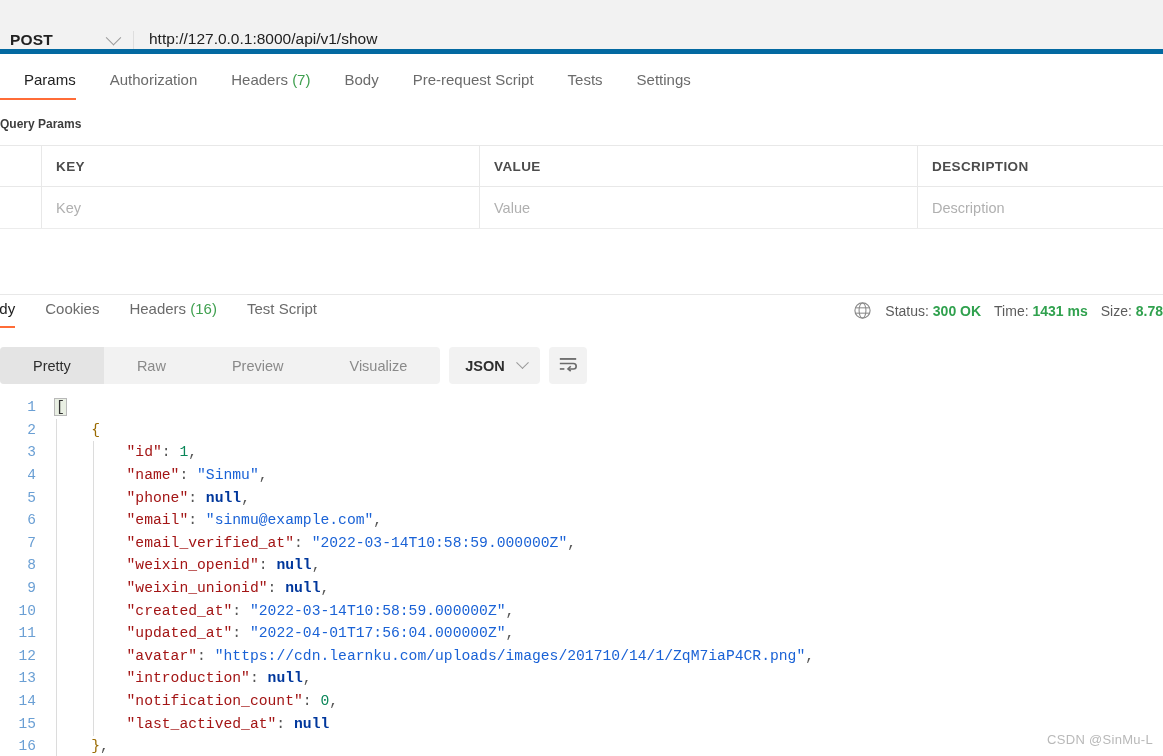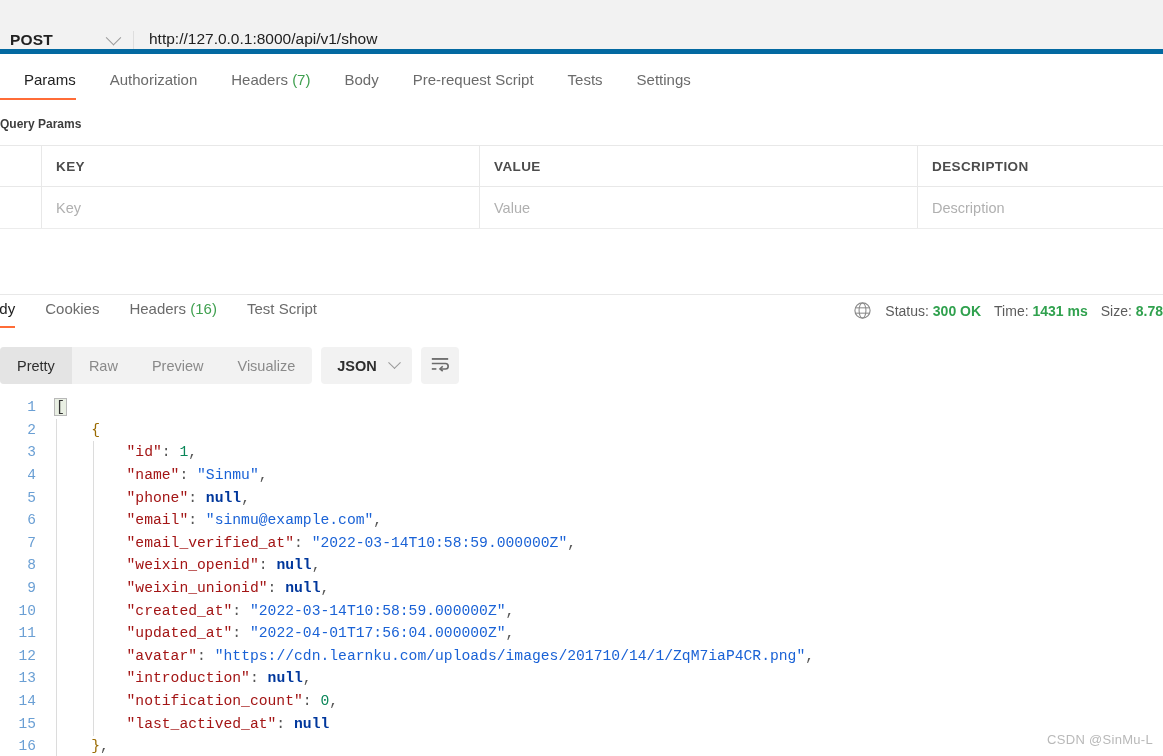--- a/index.html
+++ b/index.html
@@ -115,21 +115,21 @@
   
   #view-toolbar {
     position: absolute; left: 0; top: 347px; height: 37px;
     display: flex; align-items: center; gap: 9px;
   }
   #view-modes {
     display: flex; align-items: stretch; height: 37px;
     background: #f2f2f2; border-radius: 4px; overflow: hidden;
   }
   .vmode {
-    display: flex; align-items: center; padding: 0 17px;
+    display: flex; align-items: center; padding: 0 33px;
     font-size: 14.5px; color: #8a8a8a; cursor: pointer; white-space: nowrap;
   }
   .vmode.active { color: #2e2e2e; background: #e4e4e4; }
   #format-select {
     display: flex; align-items: center; gap: 13px; height: 37px;
     padding: 0 13px 0 16px; background: #f2f2f2; border-radius: 4px; cursor: pointer;
   }
   #format-select .f-label { font-size: 14.5px; color: #2e2e2e; font-weight: bold; }
   .chev-sm {
     width: 9px; height: 9px;

